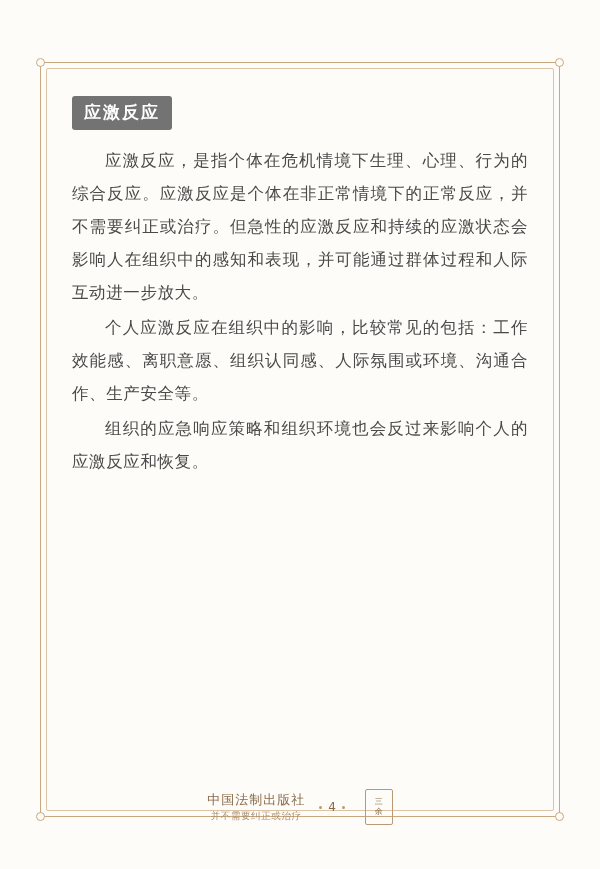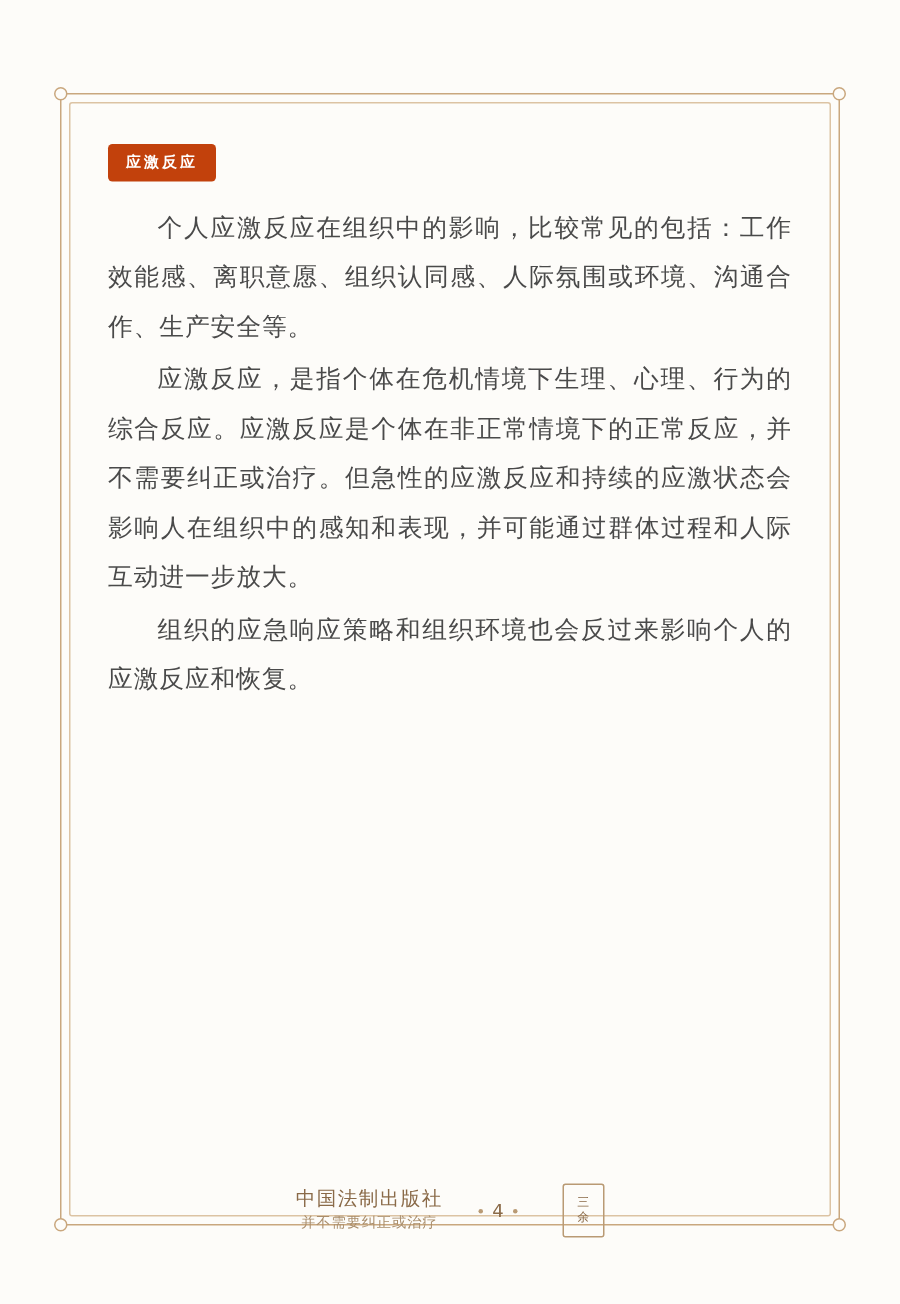--- a/index.html
+++ b/index.html
@@ -54,24 +54,24 @@
   .corner-dot.br { right: 36px; bottom: 48px; }
 
   .content {
     position: absolute;
     left: 72px;
     top: 96px;
     width: 456px;
   }
   .section-tag {
     display: inline-block;
-    background: #c2410c;
+    background: #737373;
     color: #ffffff;
     font-family: "DejaVu Sans", sans-serif;
-    font-size: 10px;
+    font-size: 17px;
     font-weight: bold;
     letter-spacing: 2px;
     padding: 5px 12px 6px 12px;
     border-radius: 3px;
     margin-bottom: 14px;
   }
   .body-text p {
     margin: 0 0 2px 0;
     text-indent: 2em;
     font-size: 16.5px;
@@ -82,21 +82,21 @@
     font-family: "DejaVu Serif", serif;
   }
   .footer {
     position: absolute;
     left: 0;
     right: 0;
     bottom: 44px;
     display: flex;
     align-items: center;
     justify-content: center;
-    gap: 20px;
+    gap: 10px;
   }
   .pub {
     text-align: center;
     line-height: 1.35;
   }
   .pub .pub-name {
     font-family: "DejaVu Serif", serif;
     font-size: 13px;
     color: #8a6a48;
     letter-spacing: 1px;
@@ -151,22 +151,22 @@
 
   <span class="corner-dot tl"></span>
   <span class="corner-dot tr"></span>
   <span class="corner-dot bl"></span>
   <span class="corner-dot br"></span>
 
   <div class="content">
     <div class="section-tag">应激反应</div>
 
     <div class="body-text">
+      <p>应激反应，是指个体在危机情境下生理、心理、行为的综合反应。应激反应是个体在非正常情境下的正常反应，并不需要纠正或治疗。但急性的应激反应和持续的应激状态会影响人在组织中的感知和表现，并可能通过群体过程和人际互动进一步放大。</p>
       <p>个人应激反应在组织中的影响，比较常见的包括：工作效能感、离职意愿、组织认同感、人际氛围或环境、沟通合作、生产安全等。</p>
-      <p>应激反应，是指个体在危机情境下生理、心理、行为的综合反应。应激反应是个体在非正常情境下的正常反应，并不需要纠正或治疗。但急性的应激反应和持续的应激状态会影响人在组织中的感知和表现，并可能通过群体过程和人际互动进一步放大。</p>
       <p>组织的应急响应策略和组织环境也会反过来影响个人的应激反应和恢复。</p>
     </div>
   </div>
 
   <div class="footer">
     <div class="pub">
       <div class="pub-name">中国法制出版社</div>
       <div class="pub-dept">并不需要纠正或治疗</div>
     </div>
     <div class="page-num-wrap">

